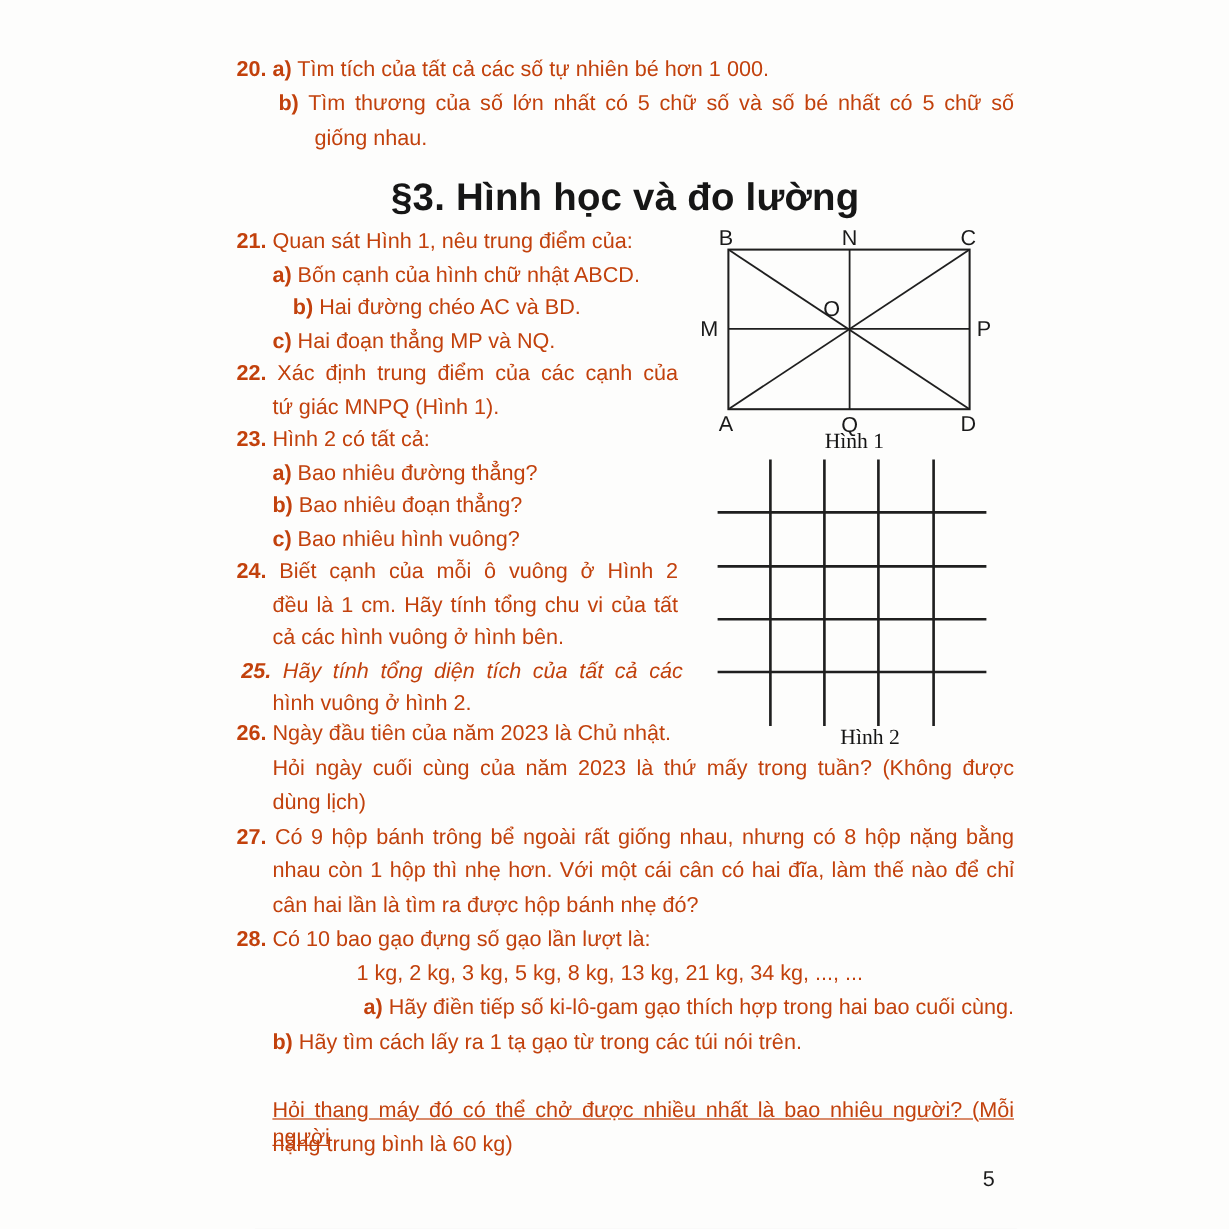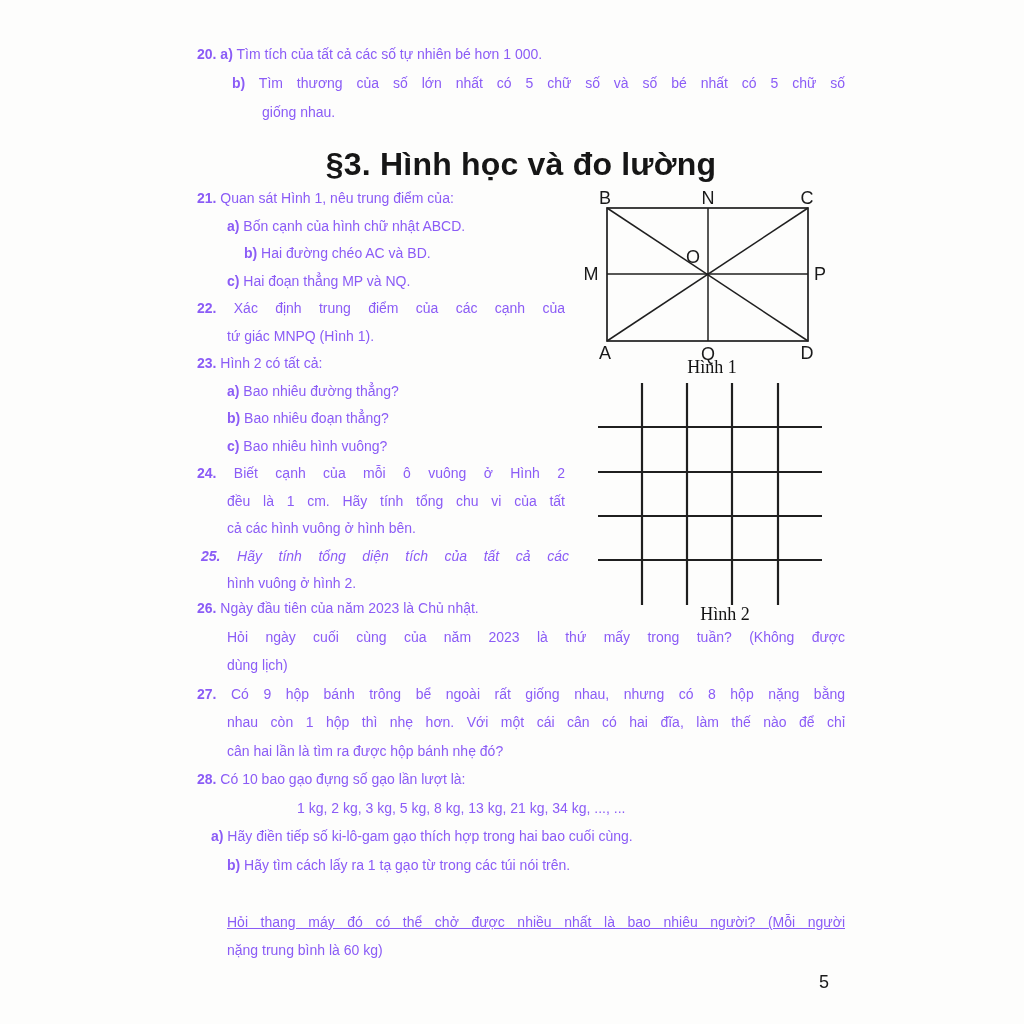--- a/index.html
+++ b/index.html
@@ -6,23 +6,23 @@
   body{background:#e8e8e8;}
   #page{
     position:relative;
     width:1024px;height:1024px;
     background:#fdfdfc;
     overflow:hidden;
     font-family:"Liberation Sans",sans-serif;
   }
   .line{
     position:absolute;
-    font-size:14px;
+    font-size:18px;
     line-height:1.25;
-    color:#8b5cf6;
+    color:#c2410c;
   }
   .nw{white-space:nowrap;}
   .just{text-align:justify;text-align-last:justify;}
   .bold{font-weight:700;}
   #heading{
     position:absolute;
     left:197px;top:146px;width:648px;
     margin:0;
     text-align:center;
     font-size:32px;
@@ -105,17 +105,17 @@
     <div class="line just" style="left: 201px; top: 547.5px; width: 368px; font-style: italic;"><span class="bold">25.</span><span> Hãy tính tổng diện tích của tất cả các</span></div>
     <div class="line nw" style="left: 227px; top: 575px; width: 338px;"><span>hình vuông ở hình 2.</span></div>
     <div class="line nw" style="left: 197px; top: 600px; width: 648px;"><span class="bold">26.</span><span> Ngày đầu tiên của năm 2023 là Chủ nhật.</span></div>
     <div class="line just" style="left: 227px; top: 628.5px; width: 618px;"><span>Hỏi ngày cuối cùng của năm 2023 là thứ mấy trong tuần? (Không được</span></div>
     <div class="line nw" style="left: 227px; top: 657px; width: 618px;"><span>dùng lịch)</span></div>
     <div class="line just" style="left: 197px; top: 685.5px; width: 648px;"><span class="bold">27.</span><span> Có 9 hộp bánh trông bể ngoài rất giống nhau, nhưng có 8 hộp nặng bằng</span></div>
     <div class="line just" style="left: 227px; top: 714px; width: 618px;"><span>nhau còn 1 hộp thì nhẹ hơn. Với một cái cân có hai đĩa, làm thế nào để chỉ</span></div>
     <div class="line nw" style="left: 227px; top: 742.5px; width: 618px;"><span>cân hai lần là tìm ra được hộp bánh nhẹ đó?</span></div>
     <div class="line nw" style="left: 197px; top: 771px; width: 648px;"><span class="bold">28.</span><span> Có 10 bao gạo đựng số gạo lần lượt là:</span></div>
     <div class="line nw" style="left: 297px; top: 799.5px; width: 548px;"><span>1 kg, 2 kg, 3 kg, 5 kg, 8 kg, 13 kg, 21 kg, 34 kg, ..., ...</span></div>
-    <div class="line nw" style="left: 211px; top: 828px; width: 618px;"><span class="bold">a)</span><span> Hãy điền tiếp số ki-lô-gam gạo thích hợp trong hai bao cuối cùng.</span></div>
+    <div class="line nw" style="left: 227px; top: 828px; width: 618px; text-align: right;"><span class="bold">a)</span><span> Hãy điền tiếp số ki-lô-gam gạo thích hợp trong hai bao cuối cùng.</span></div>
     <div class="line nw" style="left: 227px; top: 856.5px; width: 618px;"><span class="bold">b)</span><span> Hãy tìm cách lấy ra 1 tạ gạo từ trong các túi nói trên.</span></div>
     <div class="line just" style="left: 227px; top: 913.5px; width: 618px; text-decoration: underline;"><span>Hỏi thang máy đó có thể chở được nhiều nhất là bao nhiêu người? (Mỗi người</span></div>
     <div class="line nw" style="left: 227px; top: 942px; width: 618px;"><span>nặng trung bình là 60 kg)</span></div>
   </div>
 
 </body></html>

